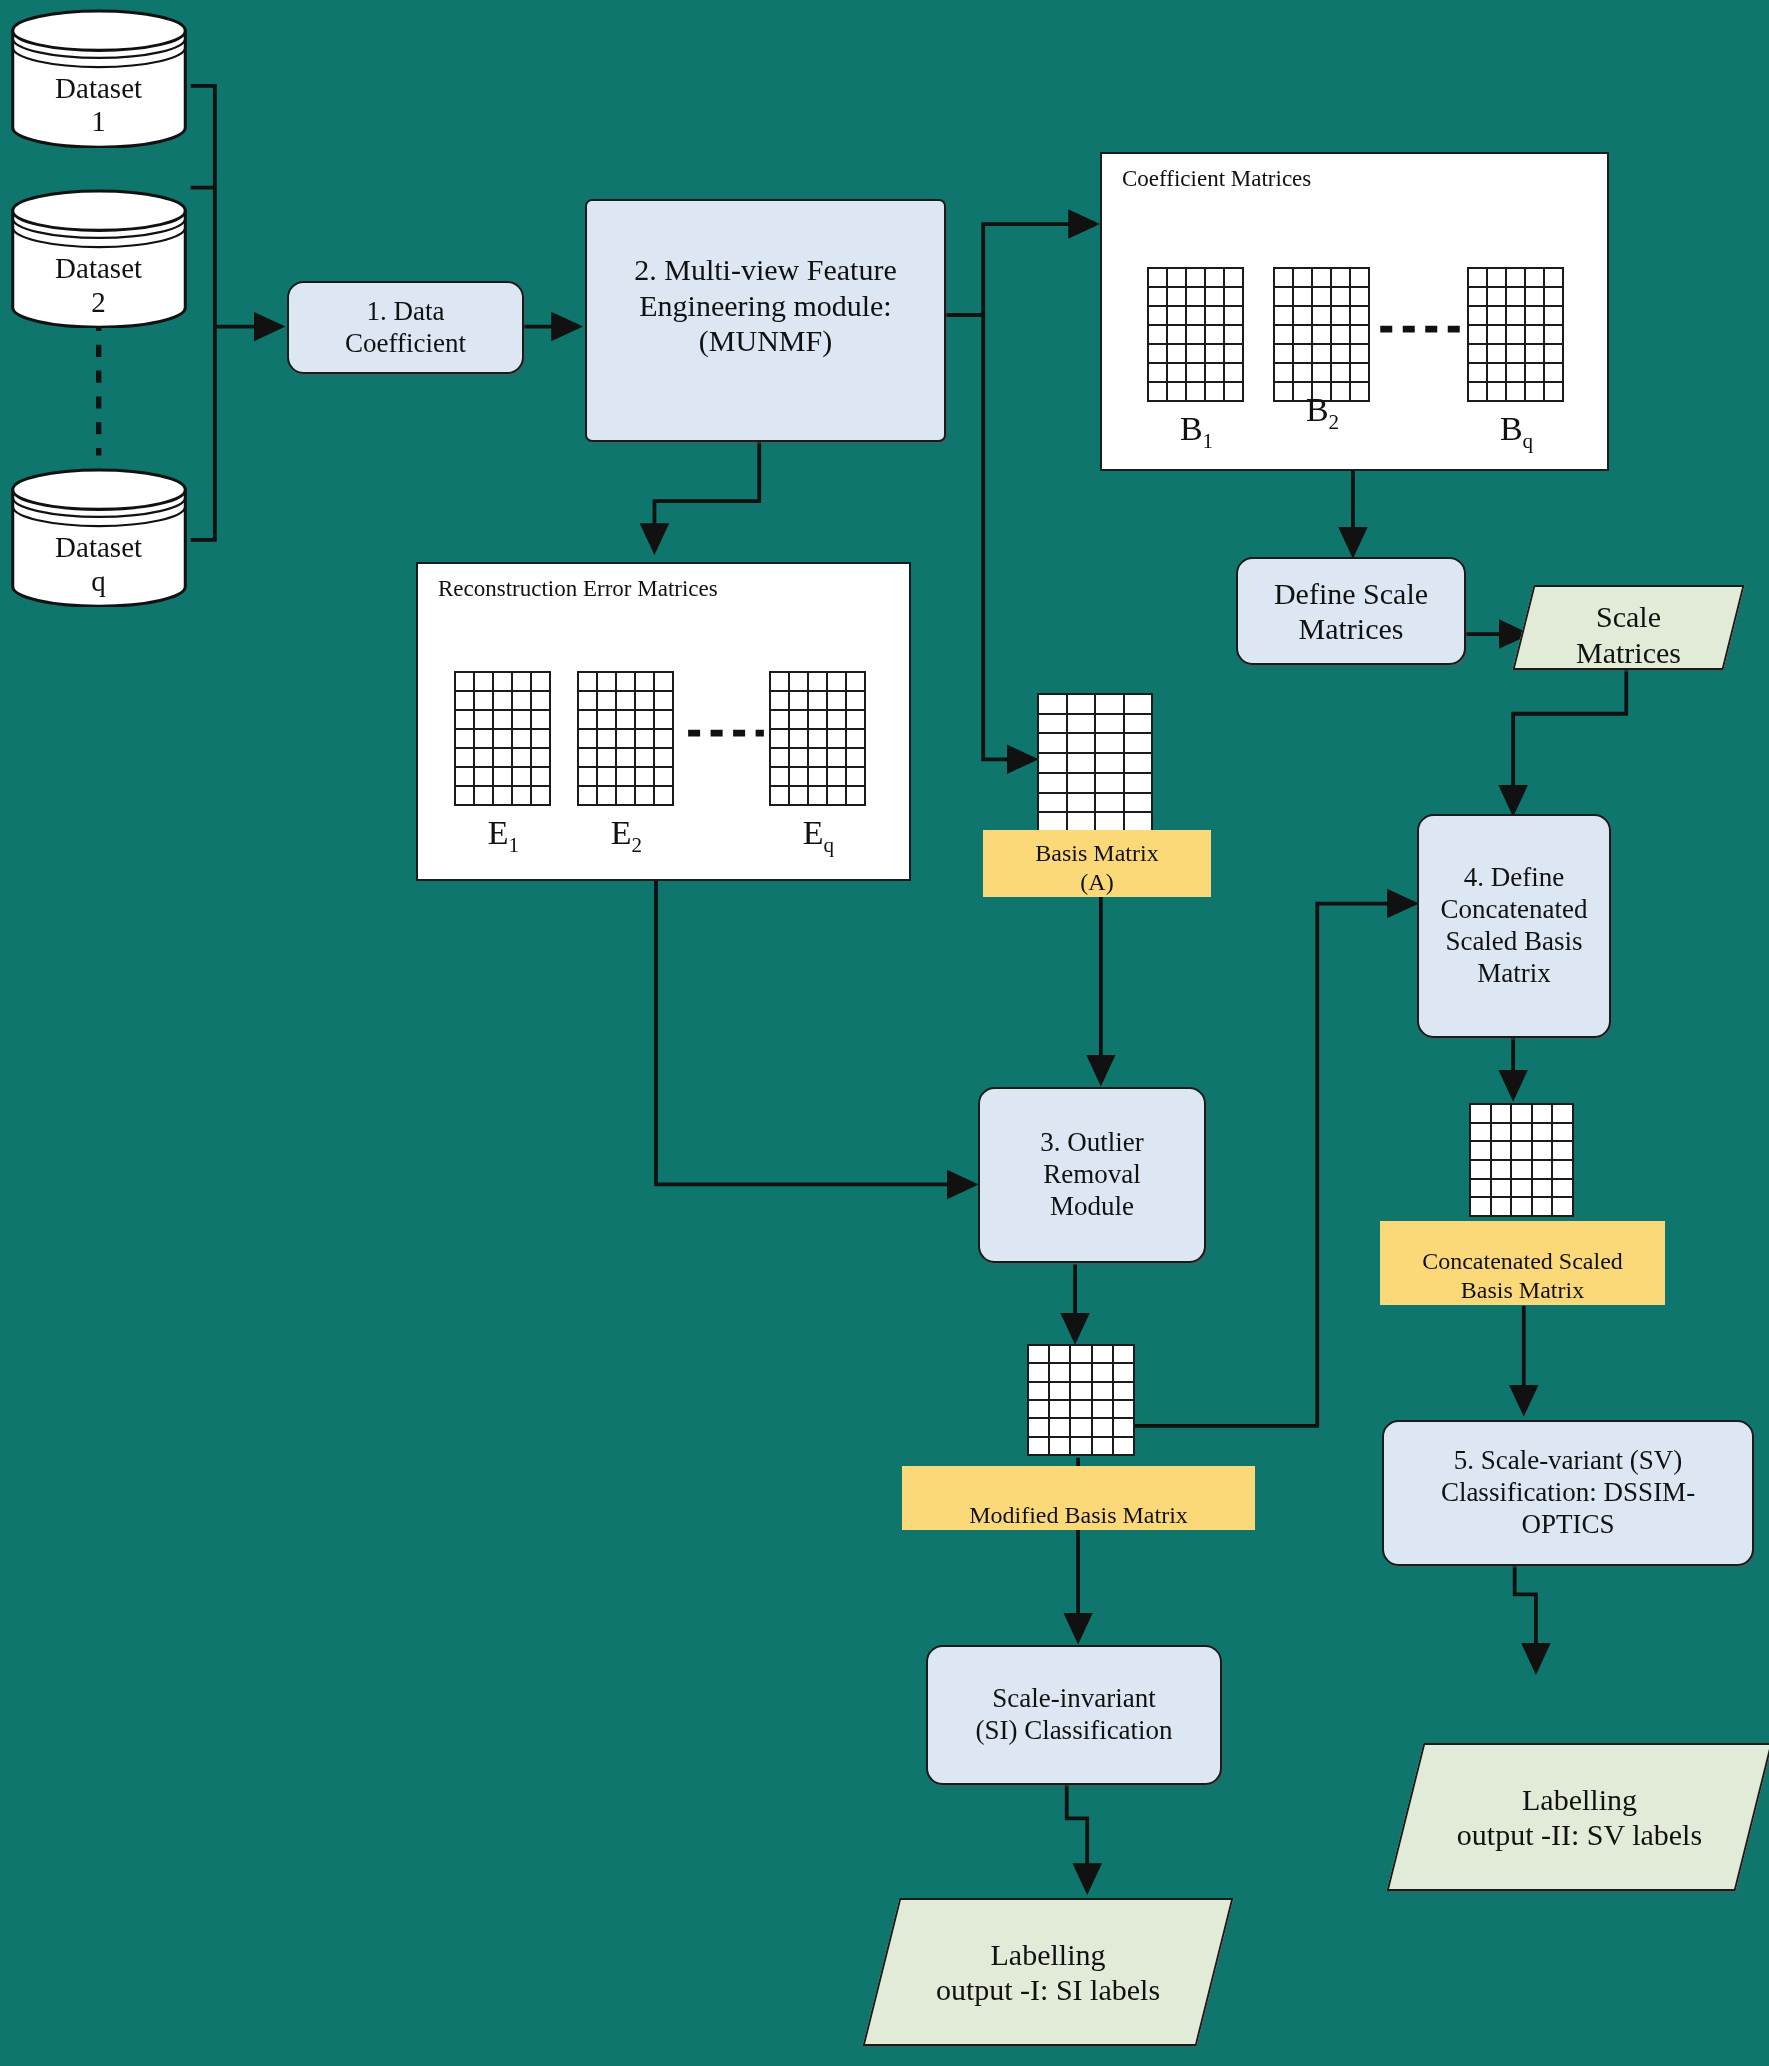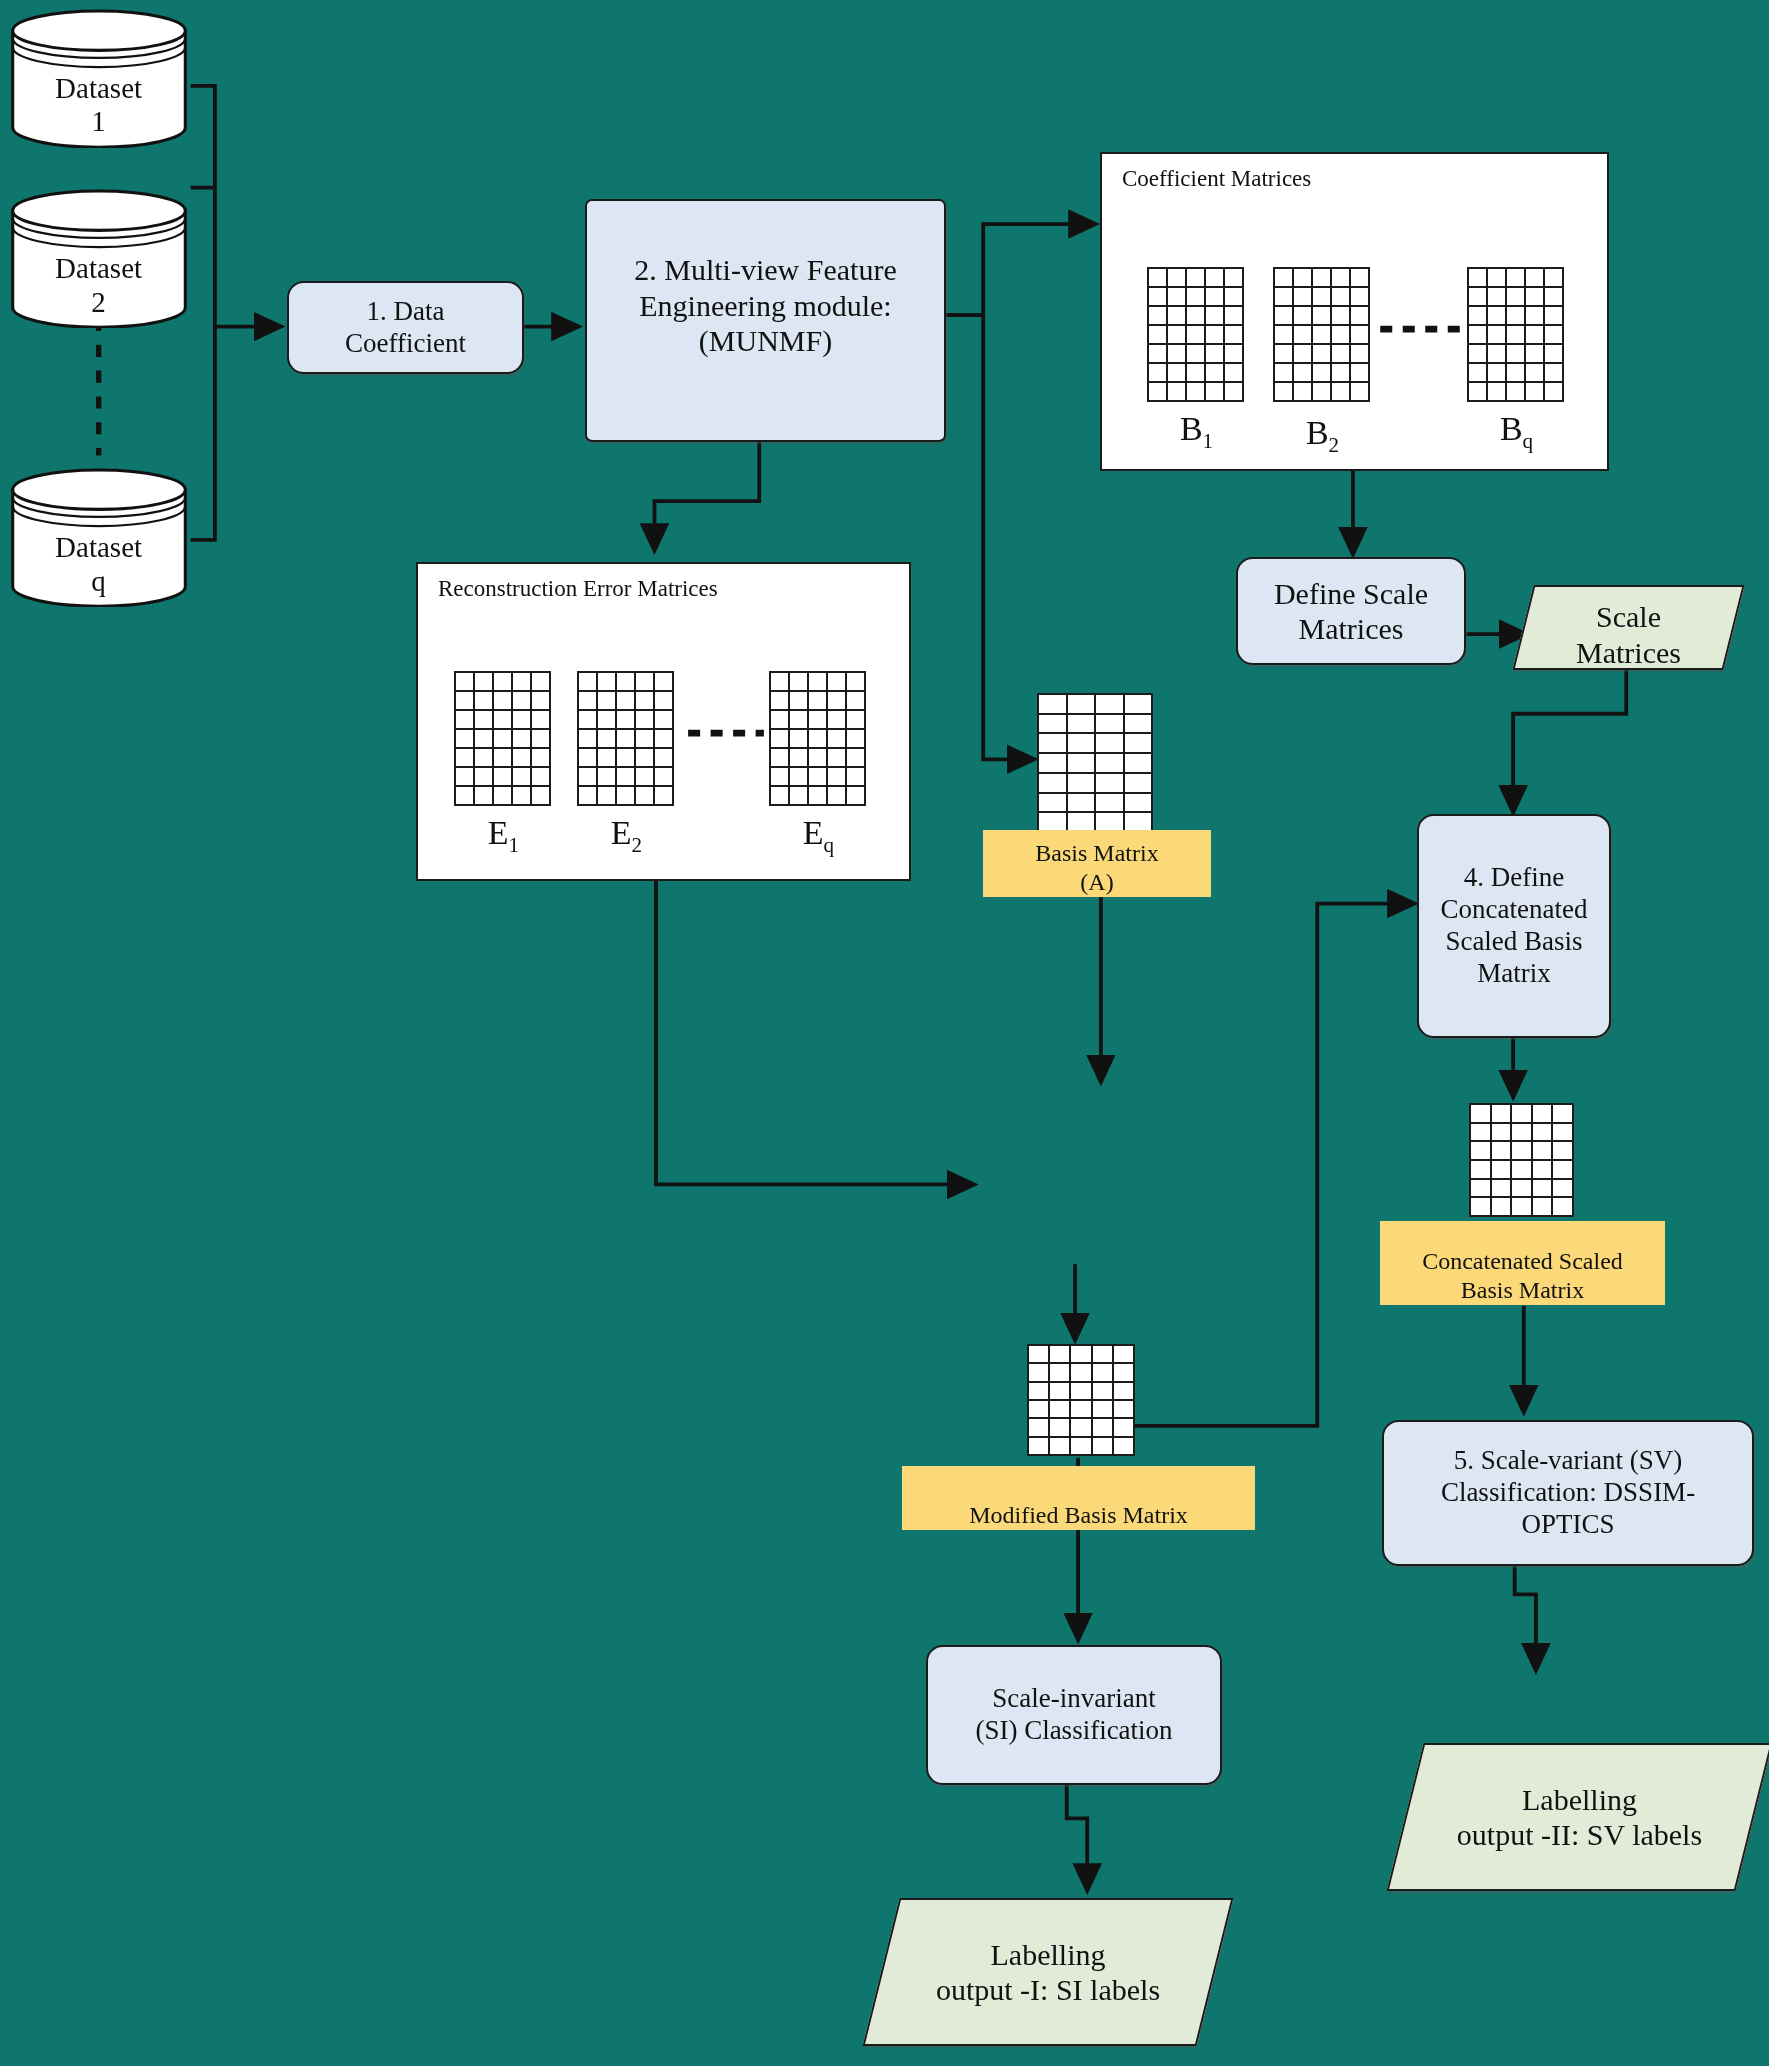--- a/index.html
+++ b/index.html
@@ -316,21 +316,21 @@
       <i></i>
       <i></i>
       <i></i>
       <i></i>
     <i></i>
       <i></i>
       <i></i>
       <i></i>
       <i></i>
   </div>
-  <div class="mlabel" style="left:1273px; top:414px; width:99px;">
+  <div class="mlabel" style="left:1273px; top:391px; width:99px;">
     <span>B</span><sub>2</sub>
   </div>
 
   <svg style="position:absolute; left:1378px; top:323px; width:84px; height:12px;" viewBox="0 0 110 16" width="84" height="12">
     <line x1="2" y1="8" x2="108" y2="8" stroke="#111111" stroke-width="9" stroke-dasharray="16 14"></line>
   </svg>
 
   <div class="matrix" style="left:1467px; top:267px; width:95px; height:133px;
        grid-template-columns:repeat(5,1fr); grid-template-rows:repeat(7,1fr);">
     <i></i>
@@ -562,20 +562,27 @@
 
   <div class="node proc t-lg" style="left:1417px; top:814px; width:194px; height:224px;">
     <div>
       <div>4. Define</div>
       <div>Concatenated</div>
       <div>Scaled Basis</div>
       <div>Matrix</div>
     </div>
   </div>
 
+  <div class="node proc t-lg" style="left:978px; top:1087px; width:228px; height:176px;">
+    <div>
+      <div>3. Outlier</div>
+      <div>Removal</div>
+      <div>Module</div>
+    </div>
+  </div>
 
   <div class="matrix" style="left:1469px; top:1103px; width:103px; height:112px;
        grid-template-columns:repeat(5,1fr); grid-template-rows:repeat(6,1fr);">
     <i></i>
       <i></i>
       <i></i>
       <i></i>
       <i></i>
       <i></i>
       <i></i>

